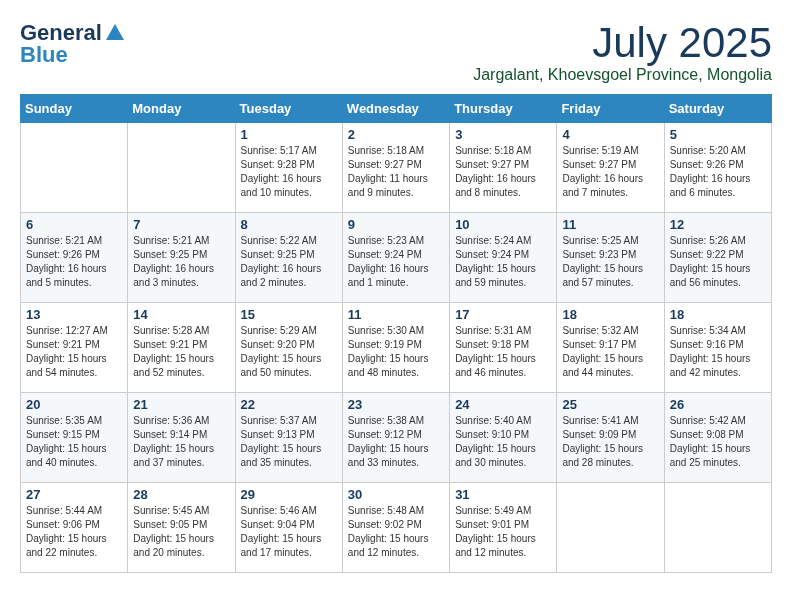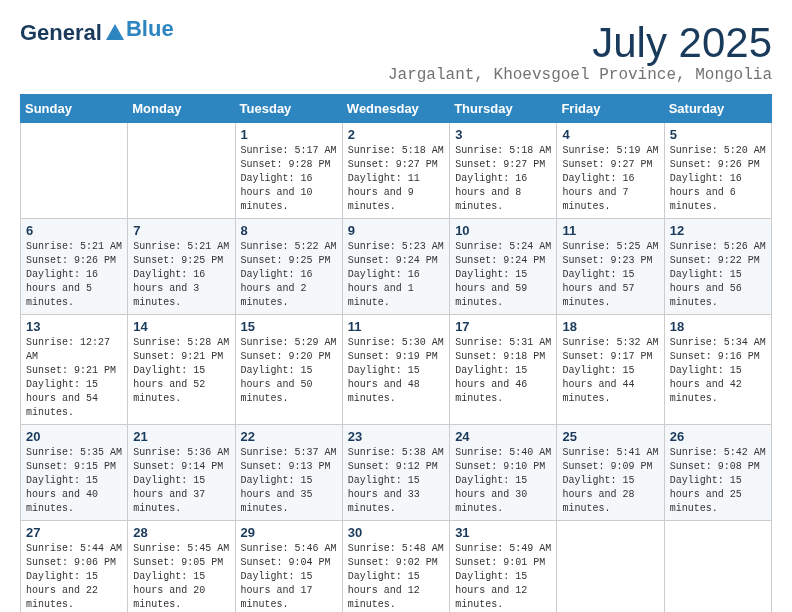--- a/index.html
+++ b/index.html
@@ -20,22 +20,21 @@
       text-align: right;
     }
     .month-title {
       font-size: 42px;
       font-weight: normal;
       color: #1a3a5c;
       line-height: 1.1;
     }
     .location-title {
       font-size: 16px;
-      color: #737373;
-      font-family: Liberation Mono, monospace;
+      color: #14532d;
     }
     .calendar {
       width: 100%;
       border-collapse: collapse;
       border: 1px solid #0369a1;
     }
     .calendar th {
       background: #2e86c1;
       color: #fff;
       font-size: 13px;
@@ -61,36 +60,35 @@
       font-size: 13px;
       font-weight: bold;
       color: #1a3a5c;
       display: block;
       margin-bottom: 2px;
     }
     .day-info {
       font-size: 10px;
       color: #333;
       line-height: 1.4;
-      font-family: Liberation Mono, monospace;
     }
     .empty-cell {
       background: #fff !important;
     }
     .logo-wrapper {
       display: flex;
       align-items: center;
     }
   </style>
 </head>
 <body>
 
 <div class="header">
   <div class="logo-wrapper">
-    <div style="display:flex;flex-direction:row;align-items:flex-start;">
+    <div style="display:flex;flex-direction:column;align-items:flex-start;">
       <div style="display:flex;align-items:center;">
         <span style="font-size:22px;font-weight:bold;color:#1a3a5c;">General</span>
         <svg width="22" height="22" viewBox="0 0 22 22" style="margin-left:2px;">
           <polygon points="11,2 20,18 2,18" fill="#2e86c1"></polygon>
         </svg>
       </div>
       <span style="font-size:22px;font-weight:bold;color:#2e86c1;margin-top:-4px;">Blue</span>
     </div>
   </div>
   <div class="title-block">

